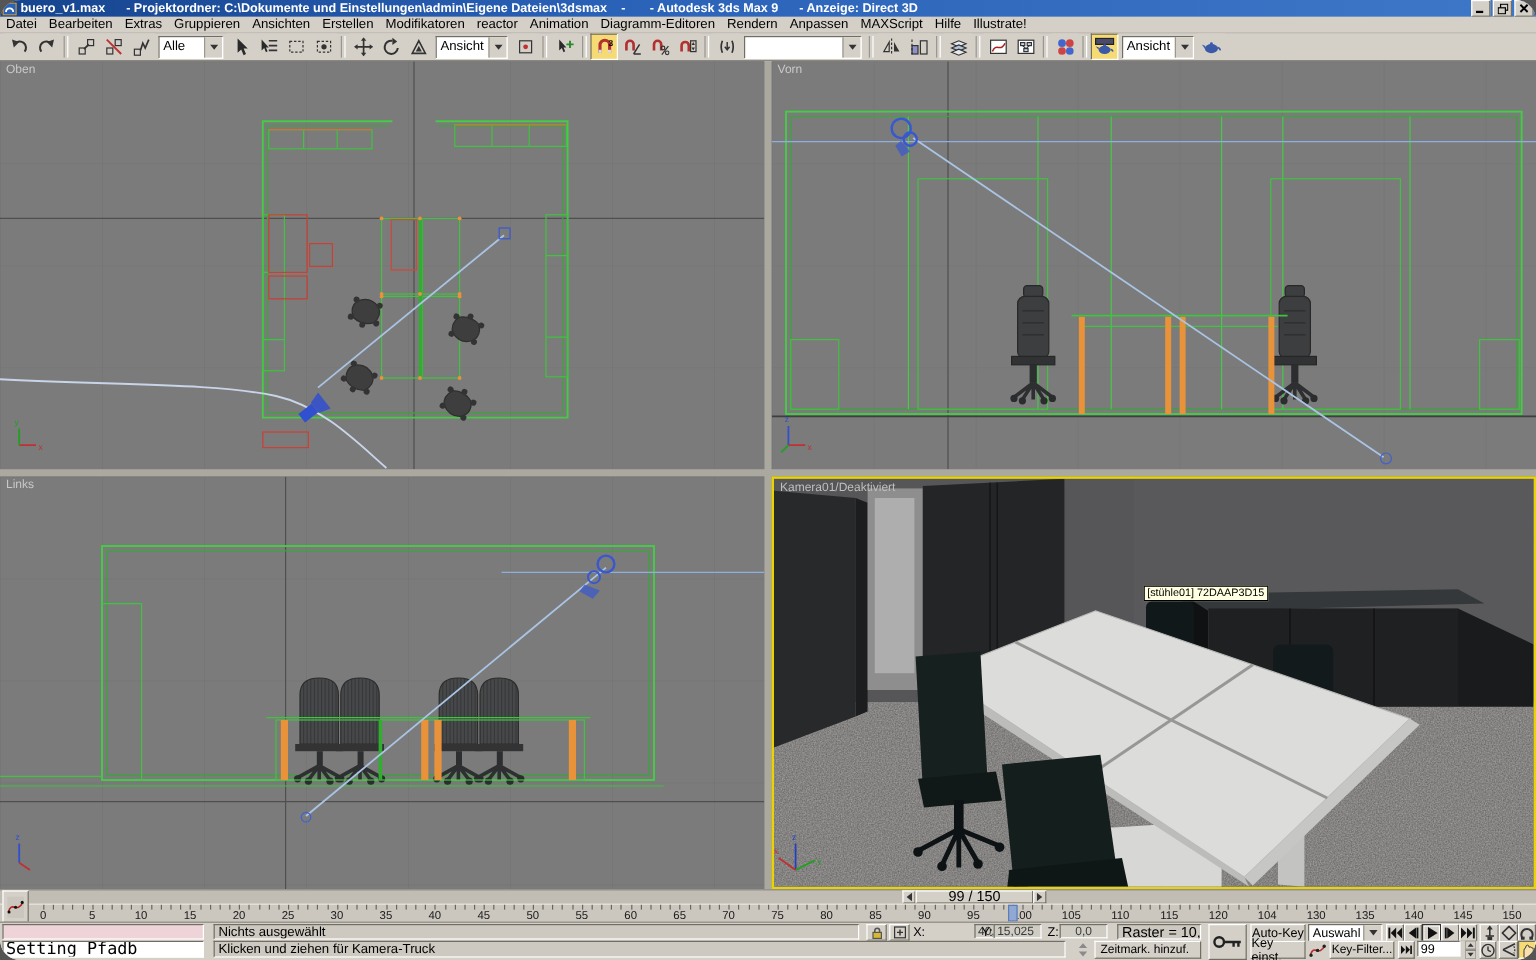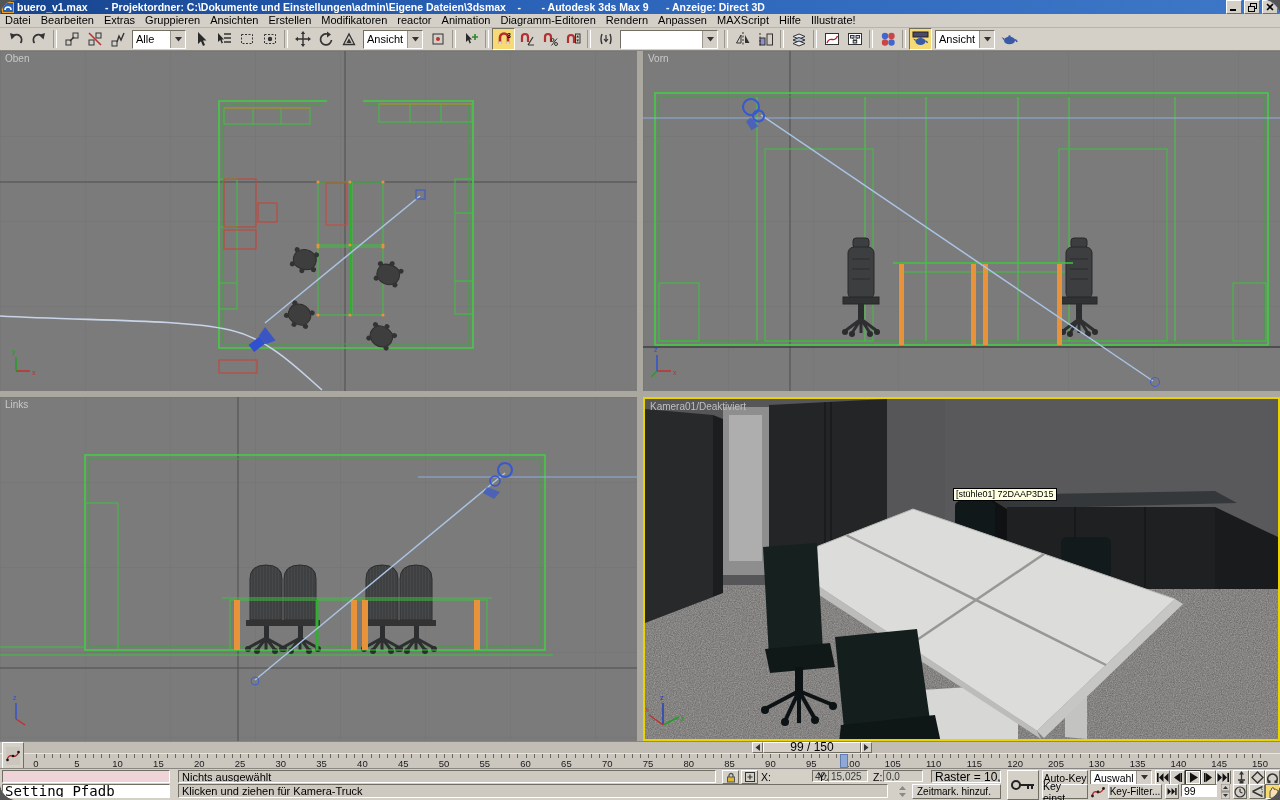--- a/index.html
+++ b/index.html
@@ -787,21 +787,21 @@
       <div class="tick" style="left: 990.72px;"></div>
       <div class="tick" style="left: 998.88px;"></div>
       <div class="tick" style="left: 1007.04px;"></div>
       <div class="tick" style="left: 1015.2px;"></div>
       <div class="tlabel" style="left: 1015.2px;">120</div>
       <div class="tick" style="left: 1023.36px;"></div>
       <div class="tick" style="left: 1031.52px;"></div>
       <div class="tick" style="left: 1039.68px;"></div>
       <div class="tick" style="left: 1047.84px;"></div>
       <div class="tick" style="left: 1056px;"></div>
-      <div class="tlabel" style="left: 1056px;">205</div>
+      <div class="tlabel" style="left: 1056px;">104</div>
       <div class="tick" style="left: 1064.16px;"></div>
       <div class="tick" style="left: 1072.32px;"></div>
       <div class="tick" style="left: 1080.48px;"></div>
       <div class="tick" style="left: 1088.64px;"></div>
       <div class="tick" style="left: 1096.8px;"></div>
       <div class="tlabel" style="left: 1096.8px;">130</div>
       <div class="tick" style="left: 1104.96px;"></div>
       <div class="tick" style="left: 1113.12px;"></div>
       <div class="tick" style="left: 1121.28px;"></div>
       <div class="tick" style="left: 1129.44px;"></div>
@@ -850,21 +850,21 @@
       <svg class="ic" width="12" height="12">
           <rect x="1.5" y="1.5" width="9" height="9" fill="none" stroke="#333"></rect>
           <path d="M6,3.5 V8.5 M3.5,6 H8.5" stroke="#333" stroke-width="1.2"></path>
         </svg>
       </span>
     <span class="abs clabel" style="left:761px;top:1px">X:</span>
     <input class="abs cfield" style="left: 812px; top: 1px; width: 40px; height: 12px;" value="40,162">
     <span class="abs clabel" style="left:818px;top:1px">Y:</span>
     <input class="abs cfield" style="left: 828px; top: 1px; width: 40px; height: 12px;" value="15,025">
     <span class="abs clabel" style="left:873px;top:1px">Z:</span>
-    <input class="abs cfield" style="left: 883px; top: 1px; width: 40px; height: 12px;" value="0,0">
+    <input class="abs cfield" style="left: 883px; top: 1px; width: 40px; height: 12px; text-align: center;" value="0,0">
     <span class="abs sunken fieldtext" style="left:931px;top:1px;width:70px;height:13px;font-size:12px">Raster = 10,0</span>
     <span class="abs raised sbtn" style="left:1007px;top:1px;width:32px;height:30px;z-index:3">
       <svg class="ic" width="26" height="16">
           <circle cx="6" cy="8" r="4" fill="none" stroke="#222" stroke-width="2"></circle>
           <path d="M10,8 H24 M18,8 V12 M22,8 V12" stroke="#222" stroke-width="2" fill="none"></path>
         </svg>
       </span>
     <span class="abs raised sbtn" style="left:1042px;top:1px;width:46px;height:15px">Auto-Key</span>
     <span class="abs combo" style="left:1090px;top:1px;width:62px;height:15px">
       <span class="cval" style="font-size:10.5px">Auswahl</span>

